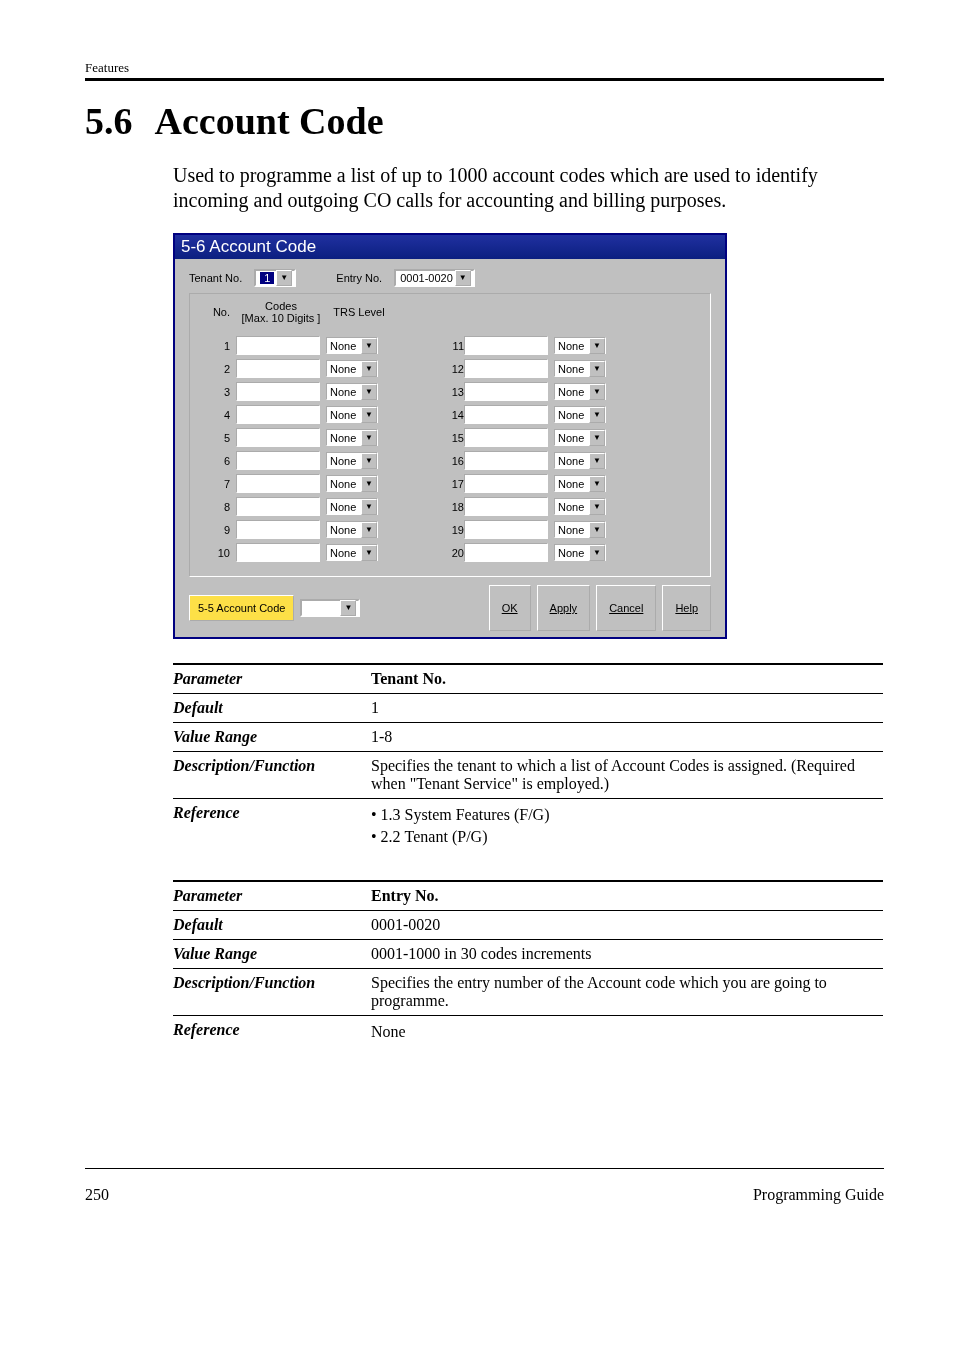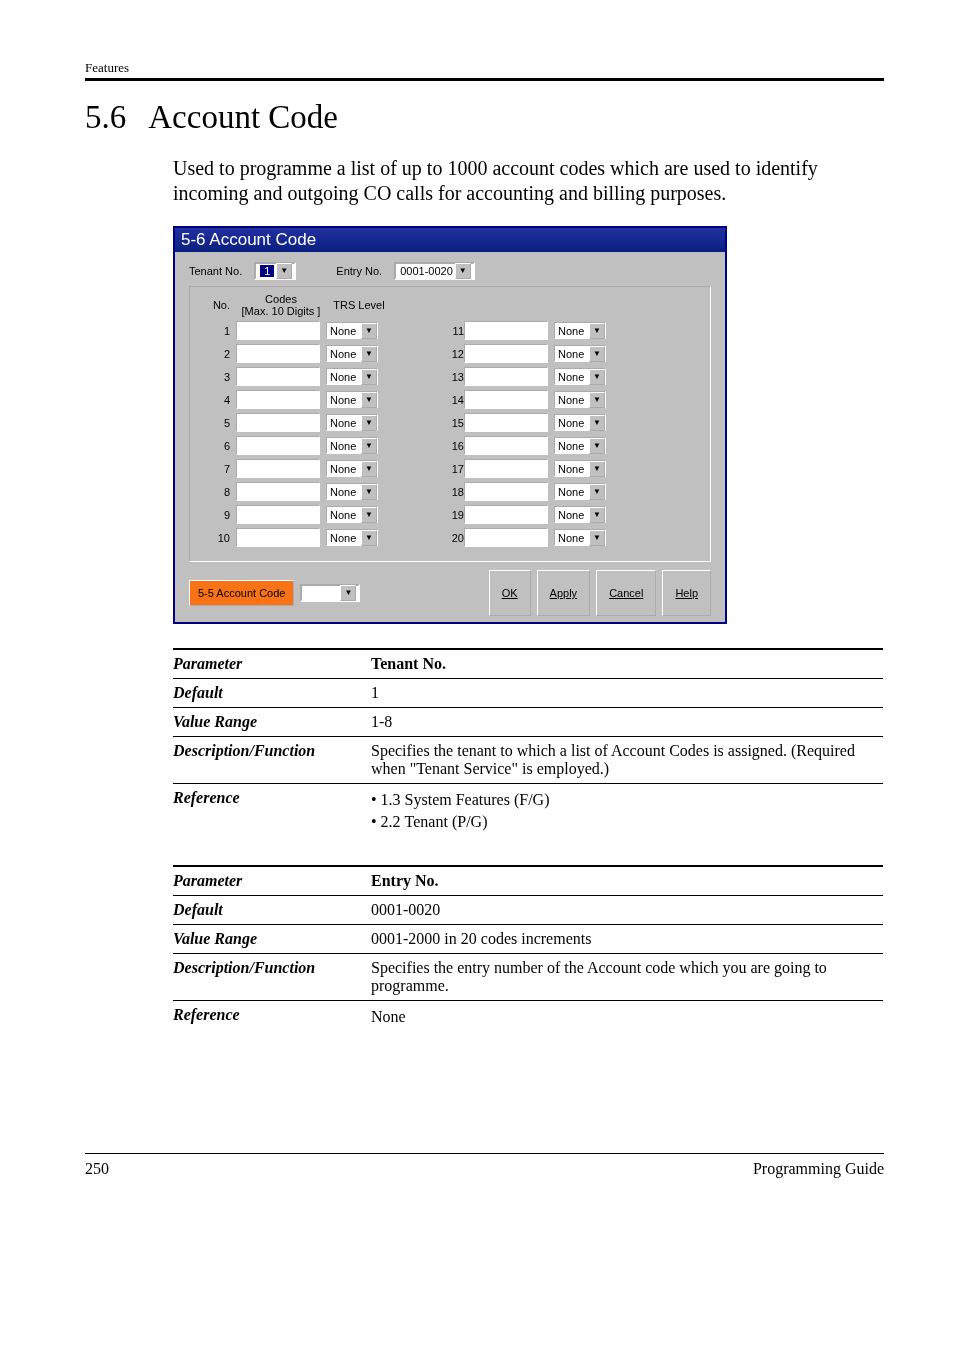--- a/index.html
+++ b/index.html
@@ -14,22 +14,22 @@
   .running-head{
     font-size:13px;
     margin-bottom:2px;
   }
   .hr-thick{
     border:none;
     border-top:3px solid #000;
     margin:0 0 10px 0;
   }
   h1{
-    font-size:33px;
-    font-weight:normal;
+    font-size:38px;
+    font-weight:bold;
     margin:18px 0 10px 0;
   }
   .numprefix{margin-right:22px;}
   .intro{
     font-family:"Times New Roman",Times,serif;
     font-size:20px;
     margin-left:88px;
     line-height:1.25;
   }
 
@@ -65,21 +65,21 @@
     display:inline-flex;align-items:center;justify-content:center;
     font-size:8px;line-height:1;
   }
   .grid{
     border:1px inset #fff;
     padding:6px 8px 10px 8px;
   }
   .ghead,.grow{
     display:flex;align-items:center;
   }
-  .ghead{margin-bottom:4px;}
+  .ghead{margin-bottom:12px;}
   .col-n{width:32px;text-align:right;padding-right:6px;}
   .col-code{width:90px;}
   .col-trs{width:66px;text-align:center;}
   .gap{width:46px;}
   .col-n2{width:26px;text-align:right;}
   .col-code2{width:90px;}
   .col-trs2{width:66px;}
   .cell-code{
     border:1px inset #fff;background:#fff;height:17px;width:82px;
   }
@@ -87,21 +87,21 @@
     border:1px inset #fff;background:#fff;height:17px;width:52px;
     display:flex;align-items:center;justify-content:space-between;
     padding:0 0 0 3px;box-sizing:border-box;font-size:11px;
   }
   .grow{margin-bottom:4px;}
   .bottombar{
     display:flex;align-items:center;gap:6px;margin-top:8px;
     font-family:Tahoma,Arial,sans-serif;font-size:11px;
   }
   .tabbtn{
-    border:1px outset #fff;background:#f97316;
+    border:1px outset #fff;background:#fde047;
     padding:2px 8px;display:inline-flex;align-items:center;height:20px;
   }
   .btn{
     border:1px outset #fff;background:#c0c0c0;
     height:22px;padding:11px 12px;display:inline-flex;align-items:center;
   }
   .flexfill{flex:1;}
   .underline-letter{text-decoration:underline;}
 
   
@@ -127,21 +127,21 @@
   .pval{
     flex:1;
   }
   .pval .head{font-weight:bold;}
   .ptable + .ptable{margin-top:28px;}
   .refentry{display:block;line-height:1.35;}
 
   .footer{
     margin-top:120px;
     border-top:1px solid #000;
-    padding-top:6px;
+    padding-top:17px;
     display:flex;justify-content:space-between;
     font-size:16px;
     text-align:center;
   }
 </style>
 </head>
 <body>
 
 <div class="running-head">Features</div>
 <hr class="hr-thick">
@@ -467,21 +467,21 @@
       <div class="prow">
         <div class="plabel">Parameter</div>
         <div class="pval"><span class="head">Entry No.</span></div>
       </div>
       <div class="prow">
         <div class="plabel">Default</div>
         <div class="pval"><span>0001-0020</span></div>
       </div>
       <div class="prow">
         <div class="plabel">Value Range</div>
-        <div class="pval"><span>0001-2000 in 20 codes increments</span></div>
+        <div class="pval"><span>0001-1000 in 30 codes increments</span></div>
       </div>
       <div class="prow">
         <div class="plabel">Description/Function</div>
         <div class="pval"><span>Specifies the entry number of the Account code which you are going to programme.</span></div>
       </div>
       <div class="prow">
         <div class="plabel">Reference</div>
         <div class="pval">
           <span class="refentry">None</span>
         </div>

